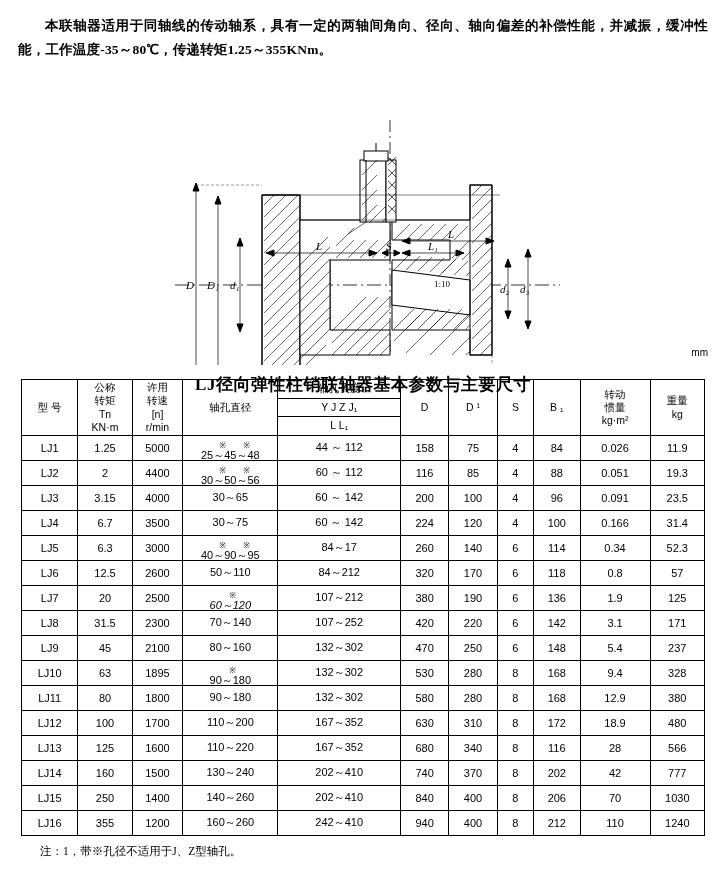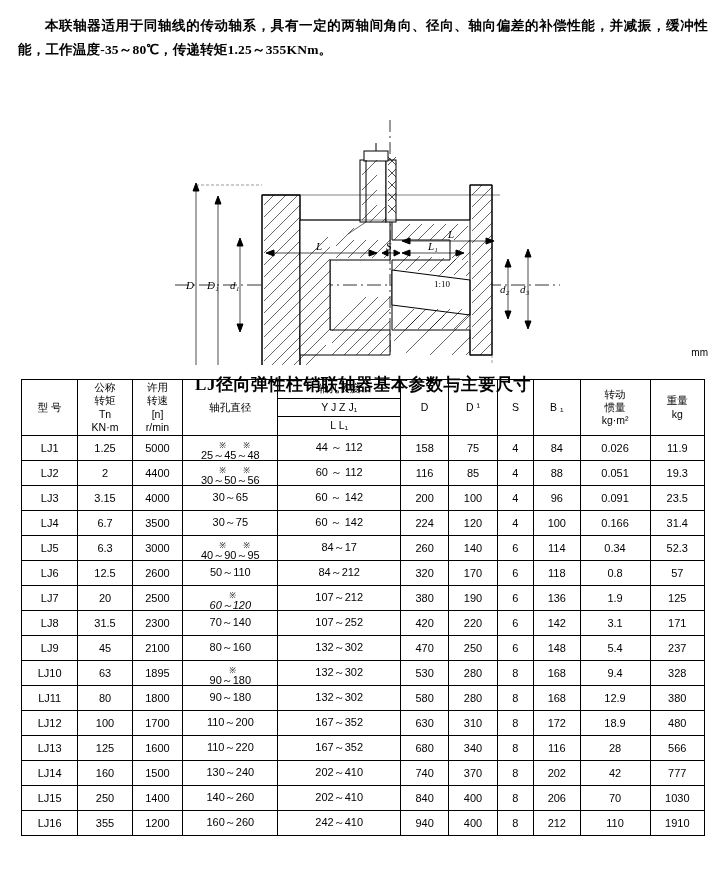--- a/index.html
+++ b/index.html
@@ -525,19 +525,20 @@
         <td>LJ16</td>
         <td>355</td>
         <td>1200</td>
         <td>160～260</td>
         <td>242～410</td>
         <td>940</td>
         <td>400</td>
         <td>8</td>
         <td>212</td>
         <td>110</td>
-        <td>1910</td>
+        <td>1240</td>
       </tr>
     </tbody>
 </table>
 
 <div class="notes">
+  <div>注：1，带※孔径不适用于J、Z型轴孔。</div>
 </div>
 
 </body></html>

